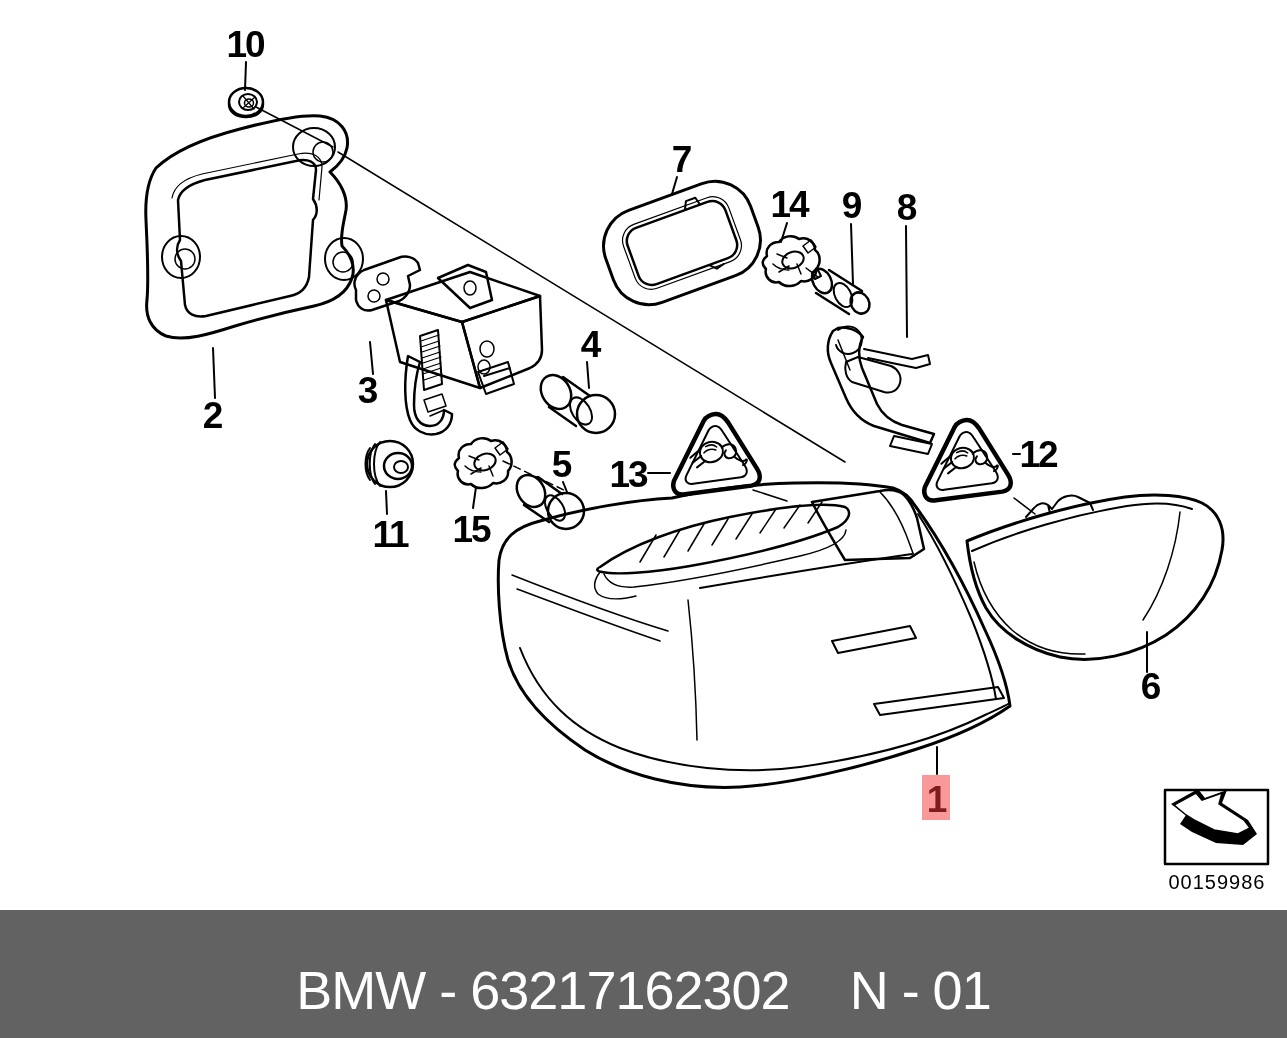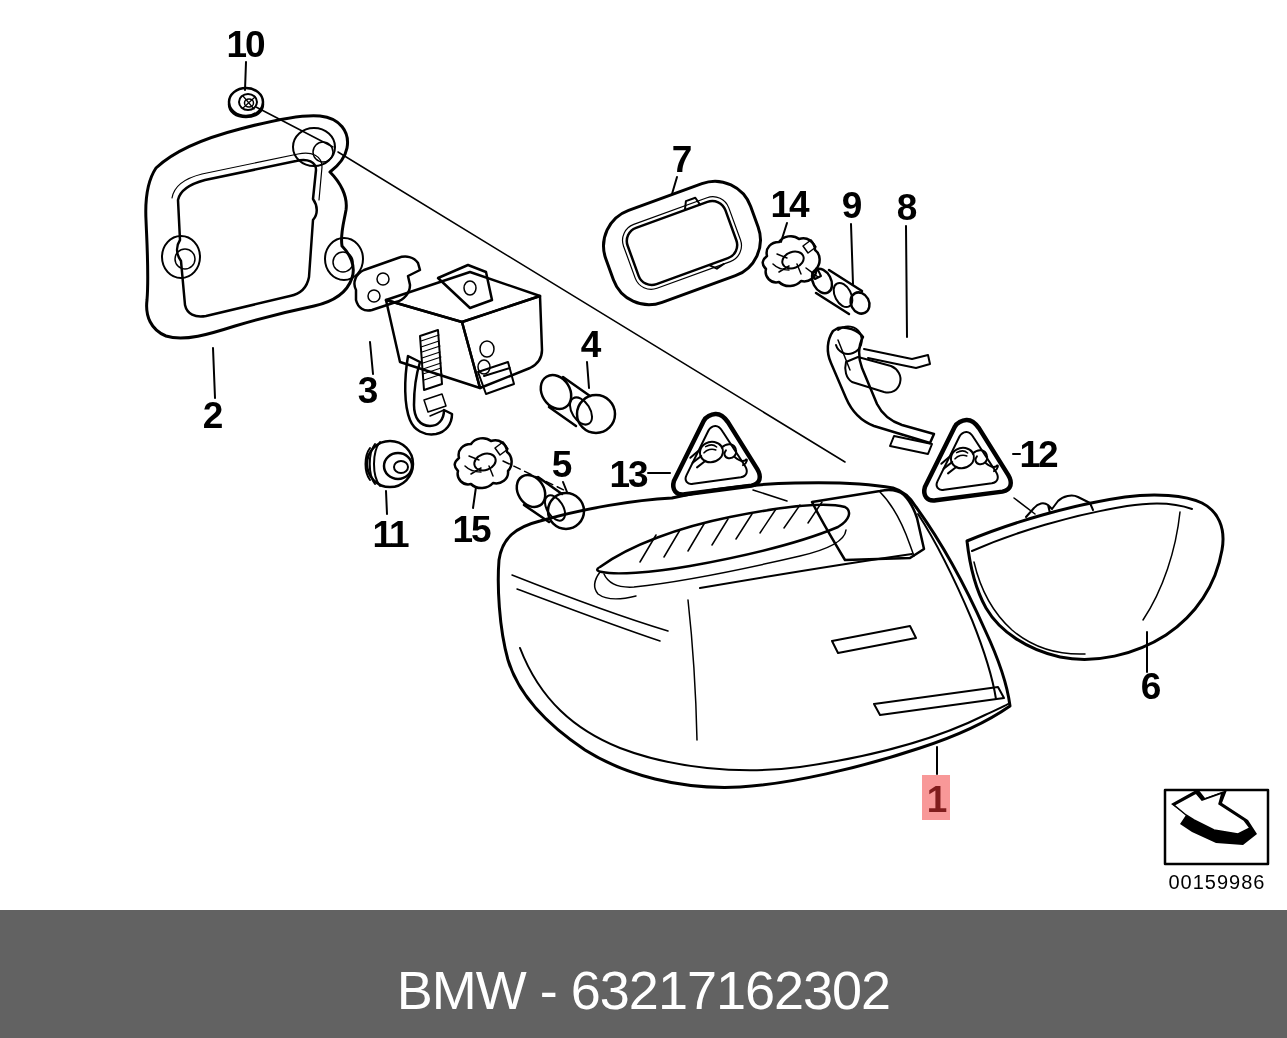--- a/index.html
+++ b/index.html
@@ -225,15 +225,16 @@
   <g>
     <rect class="s25 wht" x="1165" y="790" width="103" height="74"></rect>
     <path class="blk" d="M 1171,804 L 1198,789 L 1205,798 L 1227,790 L 1222,803 L 1248,820 L 1257,834 L 1243,845 L 1216,843 L 1192,832 L 1180,824 L 1186,815 Z"></path>
     <path class="wht" style="stroke:var(--line,#000);stroke-width:1.5" d="M 1174,805 L 1196,793 L 1202,800 L 1222,793 L 1219,804 L 1244,820 L 1250,828 L 1238,834 L 1214,830 L 1194,820 L 1186,815 Z"></path>
     <text class="stamp-num" x="1217" y="889">00159986</text>
   </g>
 </svg>
 
 <div class="footer">
   <span>BMW - 63217162302</span>
+  <span>N - 01</span>
 </div>
 
 </div>
 
 </body></html>

